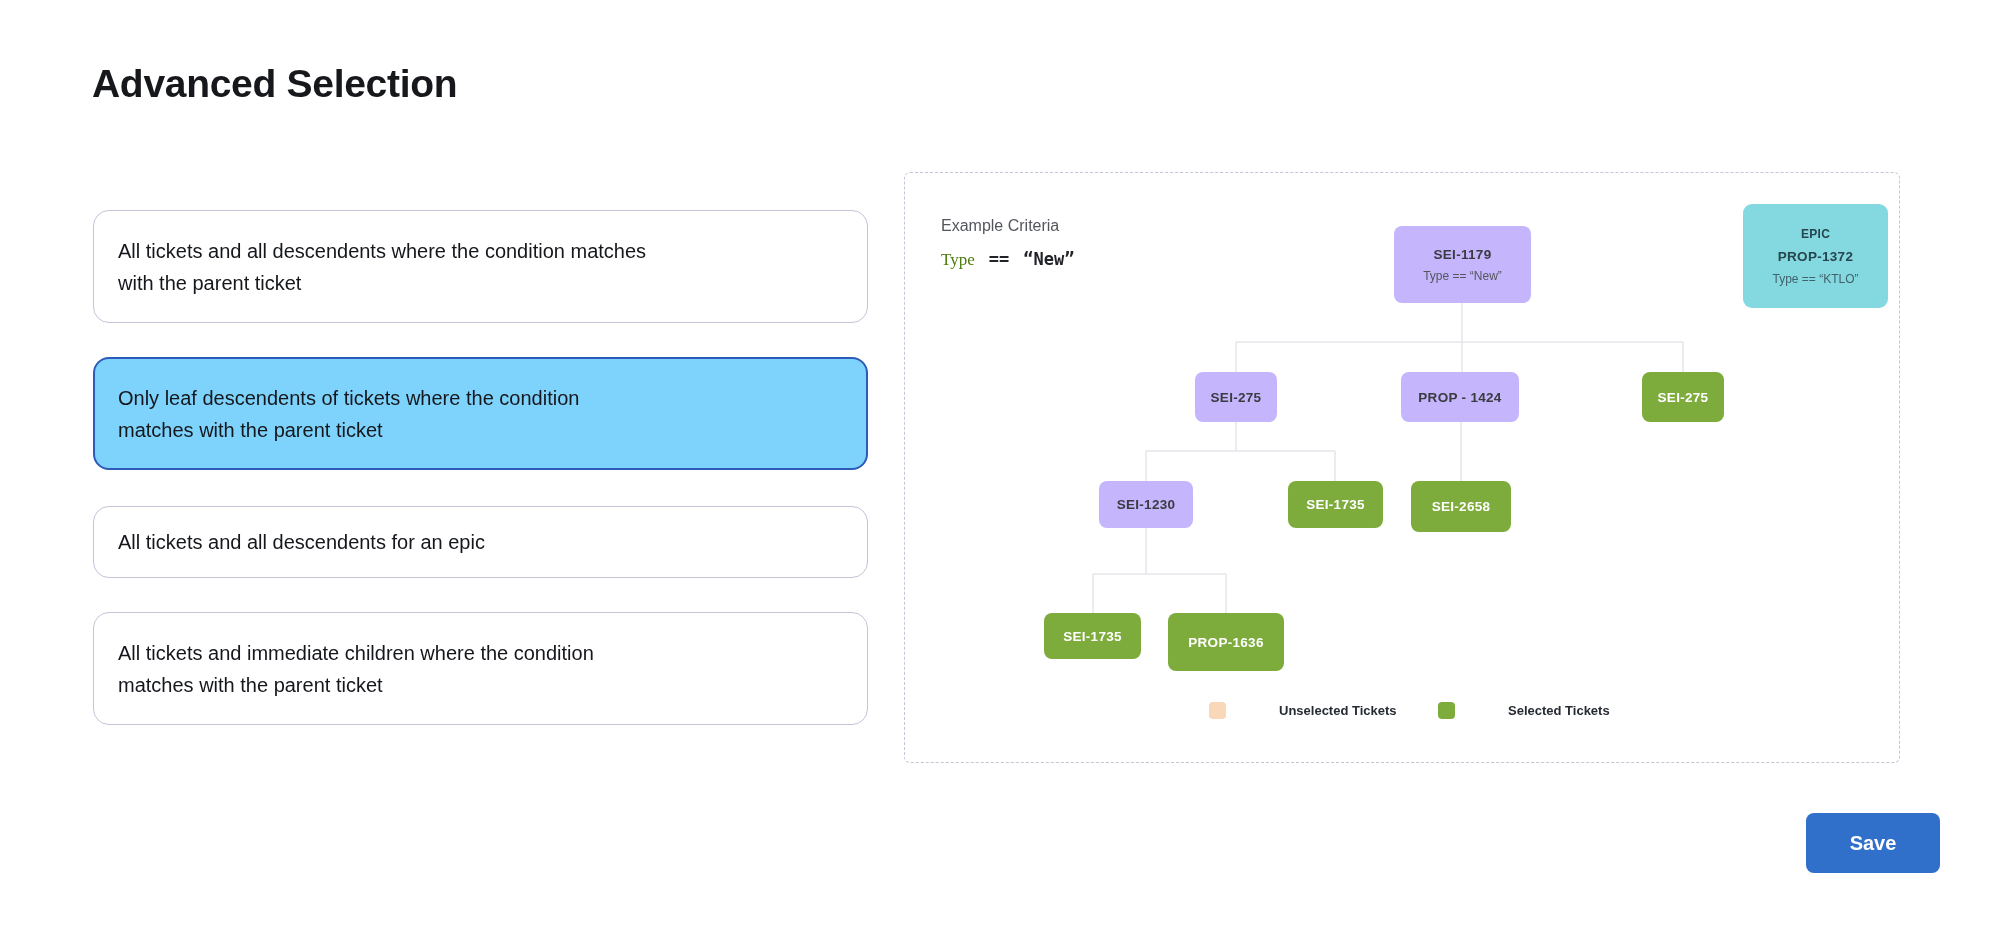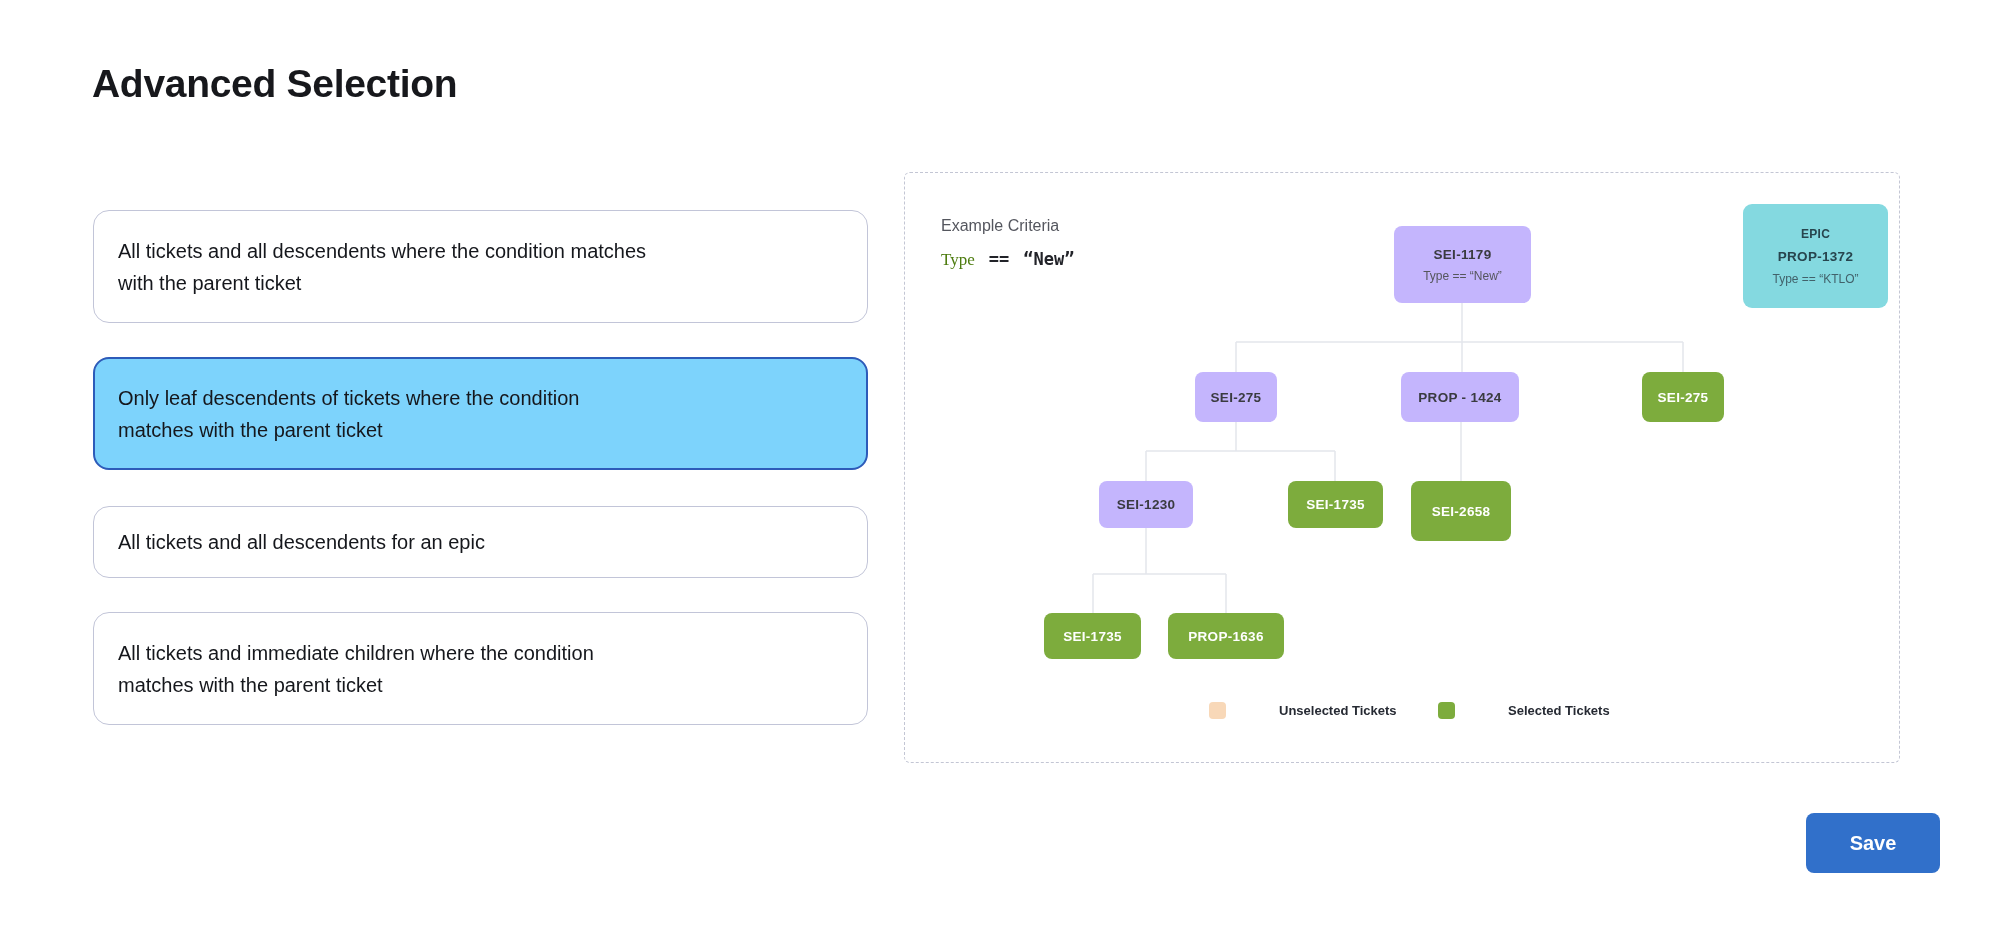--- a/index.html
+++ b/index.html
@@ -63,23 +63,23 @@
   }
   .epic-card .etype { font-size:12px; font-weight:700; letter-spacing:.3px; }
   .epic-card .eid   { font-size:13.5px; font-weight:700; letter-spacing:.3px; margin-top:8px; }
   .epic-card .econd { font-size:12px; color:#42626b; margin-top:8px; }
   .n-root { left:489px; top:53px;  width:137px; height:77px; }
   .n-l2a  { left:290px; top:199px; width:82px;  height:50px; }
   .n-l2b  { left:496px; top:199px; width:118px; height:50px; }
   .n-l2c  { left:737px; top:199px; width:82px;  height:50px; }
   .n-l3a  { left:194px; top:308px; width:94px;  height:47px; }
   .n-l3b  { left:383px; top:308px; width:95px;  height:47px; }
-  .n-l3c  { left:506px; top:308px; width:100px; height:60px; }
+  .n-l3c  { left:506px; top:308px; width:100px; height:51px; }
   .n-l4a  { left:139px; top:440px; width:97px;  height:46px; }
-  .n-l4b  { left:263px; top:440px; width:116px; height:46px;align-items:center; }
+  .n-l4b  { left:263px; top:440px; width:116px; height:58px;align-items:center; }
   
   .legend-item { position:absolute; display:flex; align-items:center; }
   .legend-1 { left:304px; top:529px; }
   .legend-2 { left:533px; top:529px; }
   .swatch { width:17px; height:17px; border-radius:4px; margin-right:14px; }
   .legend-item span.l-label { font-size:13px; font-weight:700; color:#262a33;margin-left:39px; }
   
   .btn {
     position:absolute; top:813px; height:60px; border:none; border-radius:8px;
     font-family:"Liberation Sans", sans-serif; font-size:20px; font-weight:700;

